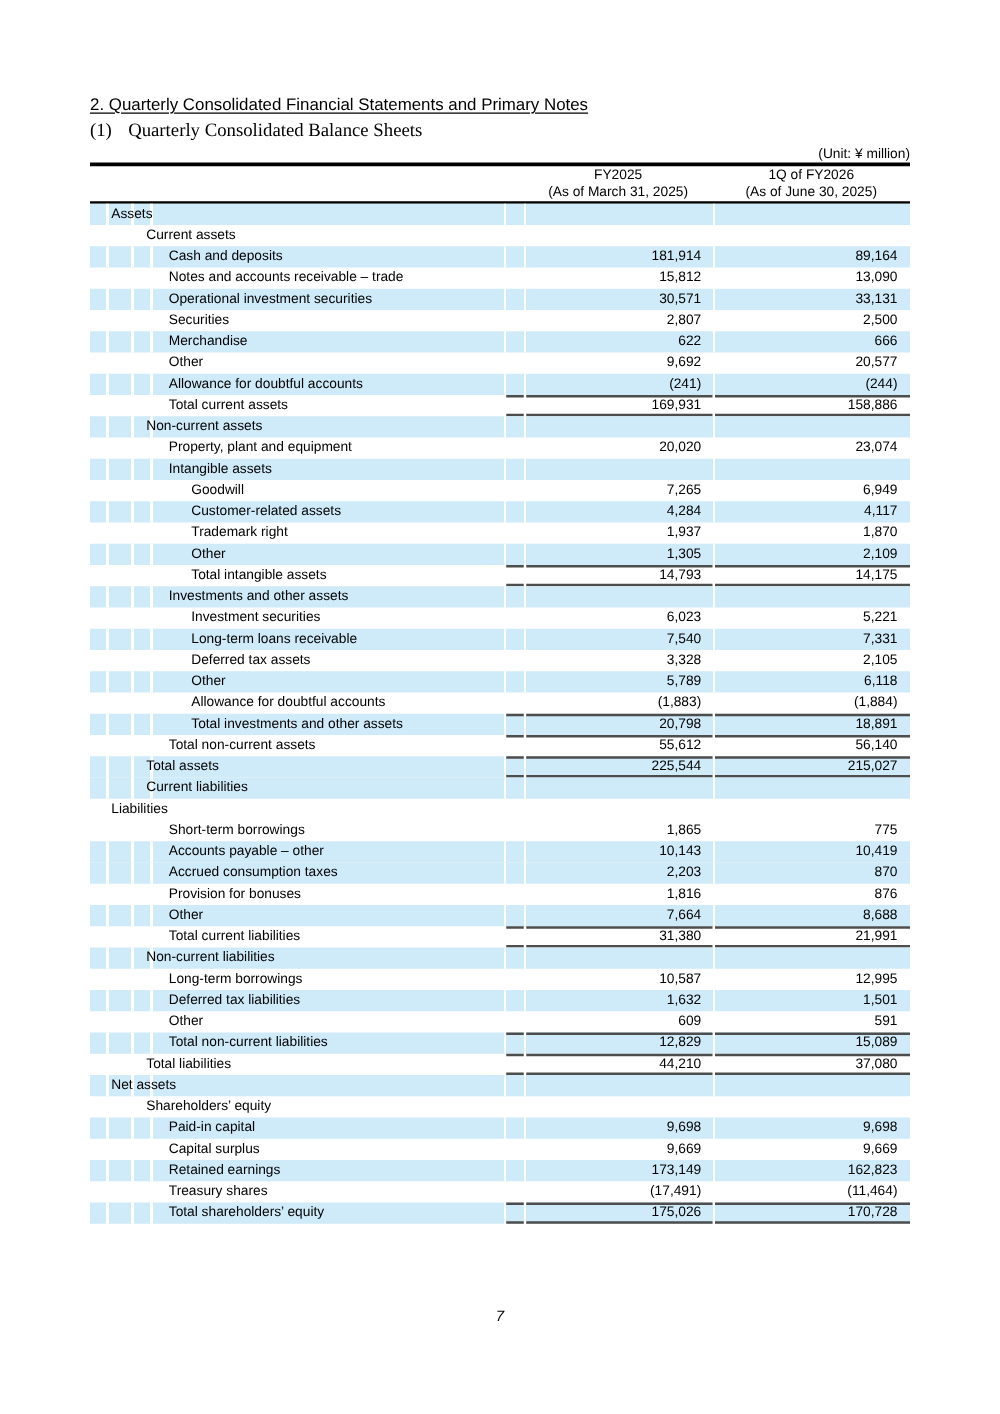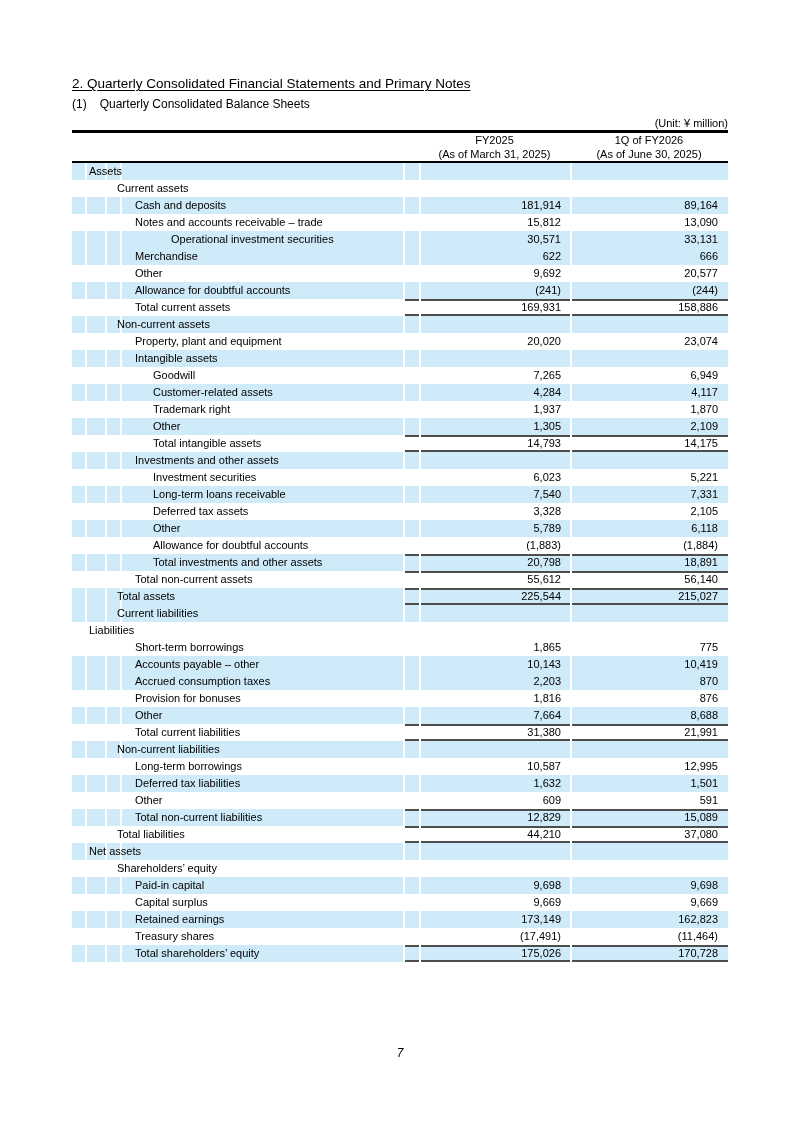--- a/index.html
+++ b/index.html
@@ -6,21 +6,21 @@
   .page {
     position:relative; width:800px; height:1131px; background:#ffffff;
     font-family:"Liberation Sans","DejaVu Sans",sans-serif; color:#000;
     overflow:hidden;
   }
   .title {
     position:absolute; left:72px; top:76px; font-size:13.5px;
     text-decoration:underline; text-underline-offset:2px; white-space:nowrap;
   }
   .subtitle {
-    position:absolute; left:72px; top:97px; font-size:12px; white-space:nowrap;
+    position:absolute; left:72px; top:97px; font-size:15px; white-space:nowrap;font-family:Liberation Serif, serif;
   }
   .subtitle .num { margin-right:13px; }
   .bstable { position:absolute; left:72px; top:117px; width:656px; }
   .unit-note {
     height:13px; line-height:13px; font-size:11px; text-align:right;
   }
   .thead {
     position:relative; height:28px;
     border-top:3px solid #000; border-bottom:2px solid #000;
   }
@@ -94,23 +94,28 @@
           <span class="lbl" style="left: 63px;">Cash and deposits</span>
           <span class="v1">181,914</span>
           <span class="v2">89,164</span>
         </div>
         <div class="row">
           <span class="lbl" style="left: 63px;">Notes and accounts receivable – trade</span>
           <span class="v1">15,812</span>
           <span class="v2">13,090</span>
         </div>
         <div class="row hl">
-          <span class="lbl" style="left: 63px; margin-left: 36px;">Operational investment securities</span>
+          <span class="lbl" style="left: 63px;">Operational investment securities</span>
           <span class="v1">30,571</span>
           <span class="v2">33,131</span>
+        </div>
+        <div class="row">
+          <span class="lbl" style="left: 63px;">Securities</span>
+          <span class="v1">2,807</span>
+          <span class="v2">2,500</span>
         </div>
         <div class="row hl">
           <span class="lbl" style="left: 63px;">Merchandise</span>
           <span class="v1">622</span>
           <span class="v2">666</span>
         </div>
         <div class="row">
           <span class="lbl" style="left: 63px;">Other</span>
           <span class="v1">9,692</span>
           <span class="v2">20,577</span>

